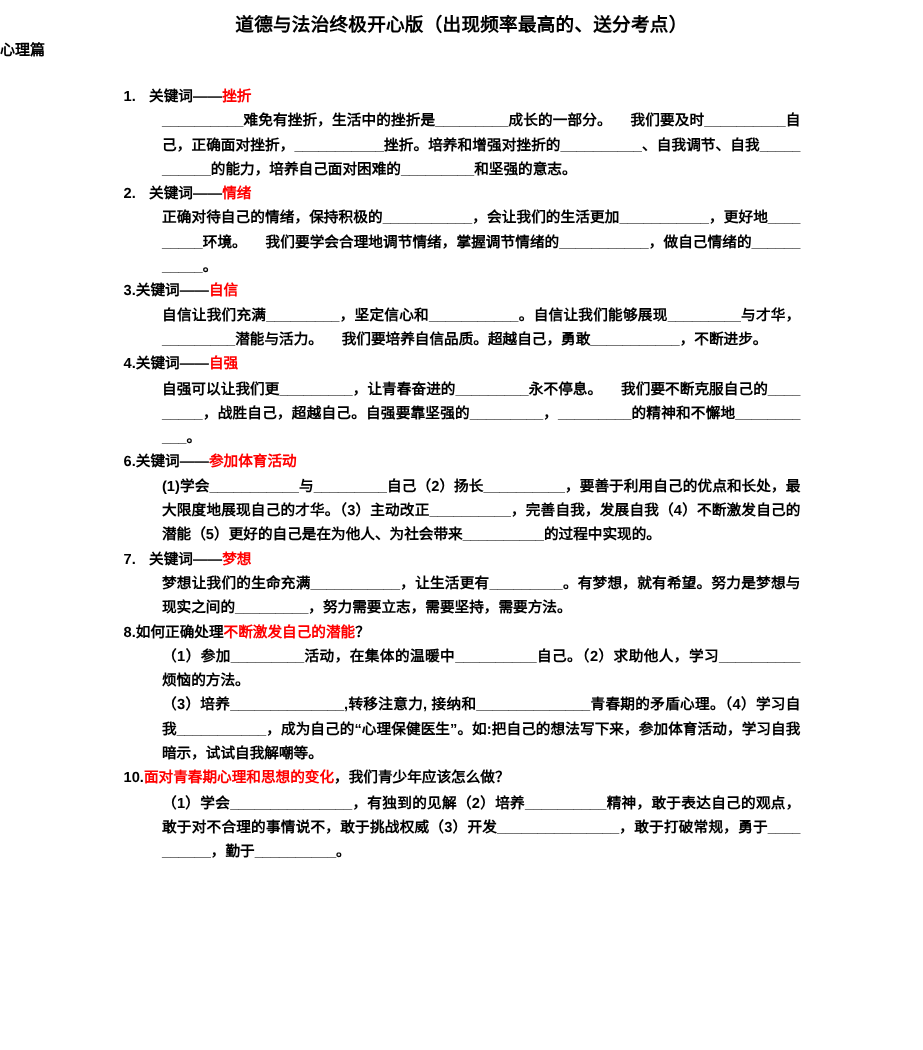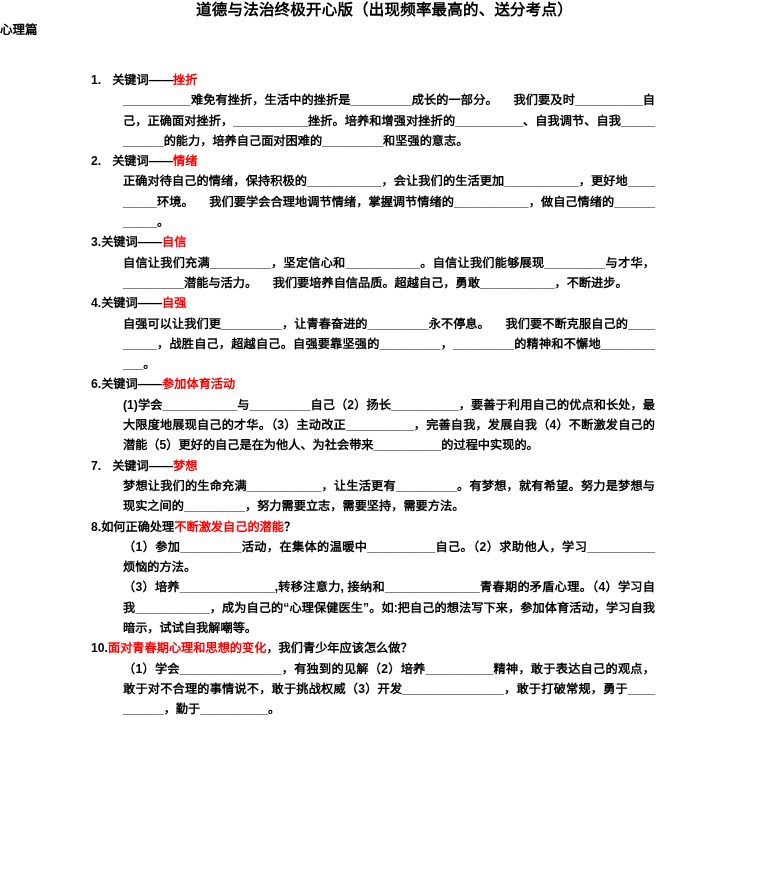--- a/index.html
+++ b/index.html
@@ -22,35 +22,36 @@
     background: #ffffff;
   }
 
   
   .doc-title {
     text-align: center;
     font-family: "Liberation Serif", "DejaVu Serif", serif;
     font-size: 15.5px;
     font-weight: bold;
     line-height: 20px;
+    padding-top: 12px;
     letter-spacing: 0.2px;
     white-space: nowrap;
   }
   .doc-subtitle {
     font-family: "Liberation Sans", "DejaVu Sans", sans-serif;
     font-size: 12.5px;
     font-weight: bold;
     line-height: 18px;
     margin-top: 1px;
   }
 
   
   .content {
     position: absolute;
-    left: 91px;
+    left: 103px;
     top: 70px;
     width: 564px;
   }
   .block {
     margin: 0;
     padding: 0;
   }
   .heading, .para, .qheading {
     margin: 0;
     padding: 0;

